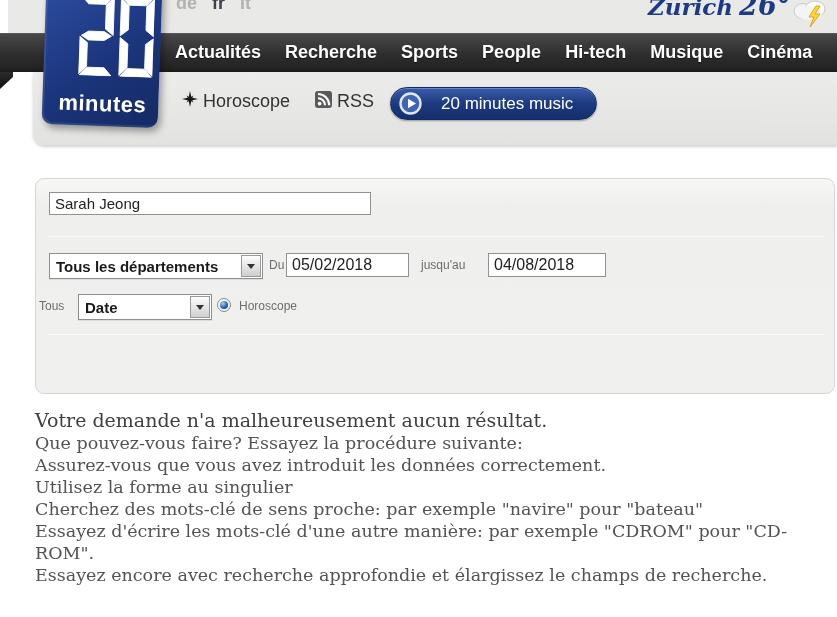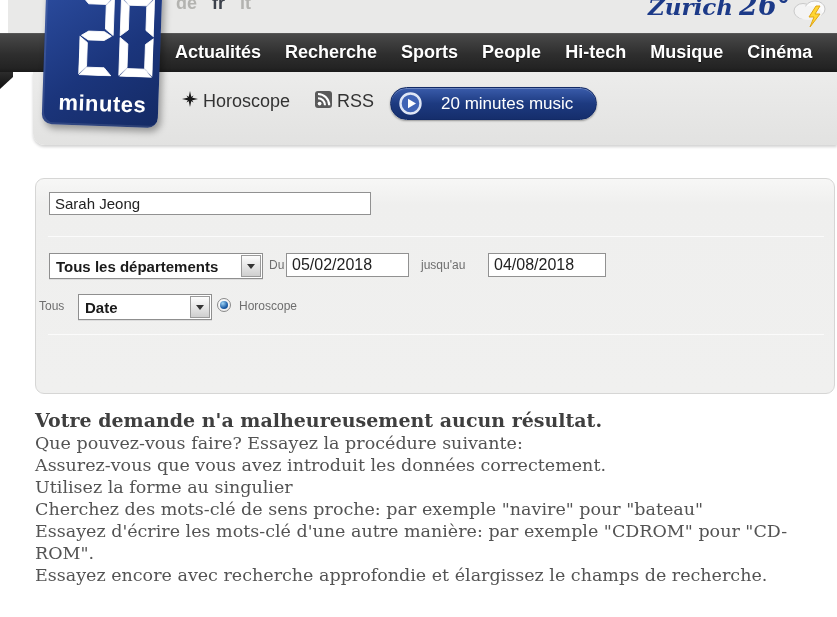--- a/index.html
+++ b/index.html
@@ -94,21 +94,21 @@
   .search-btn { position:absolute; left:13px; top:175px; width:114px; height:30px;
     border-radius:15px; border:1px solid #c2c2c2;
     background:linear-gradient(#ffffff, #ececeb 60%, #dededd);
     box-shadow:0 2px 3px rgba(0,0,0,.28);
     font-family:"Liberation Sans", sans-serif; font-weight:bold; font-size:16px; color:#666;
     text-shadow:0 1px 0 #fff; cursor:pointer; }
 
   
   .results { position:absolute; left:35px; top:408px; width:780px;
     font-family:"DejaVu Serif", serif; color:#535353; }
-  .results-title { font-weight:bold; font-size:19px; color:#3f3f3f; line-height:24px; }
+  .results-title { font-weight:normal; font-size:19px; color:#3f3f3f; line-height:24px; }
   .results-line { font-size:17.5px; line-height:22px; }
 </style>
 </head>
 <body>
 
 <div id="screen">
 
   <div class="top-strip"></div>
   <div class="nav-bar"></div>
   <div class="nav-fold"></div>

